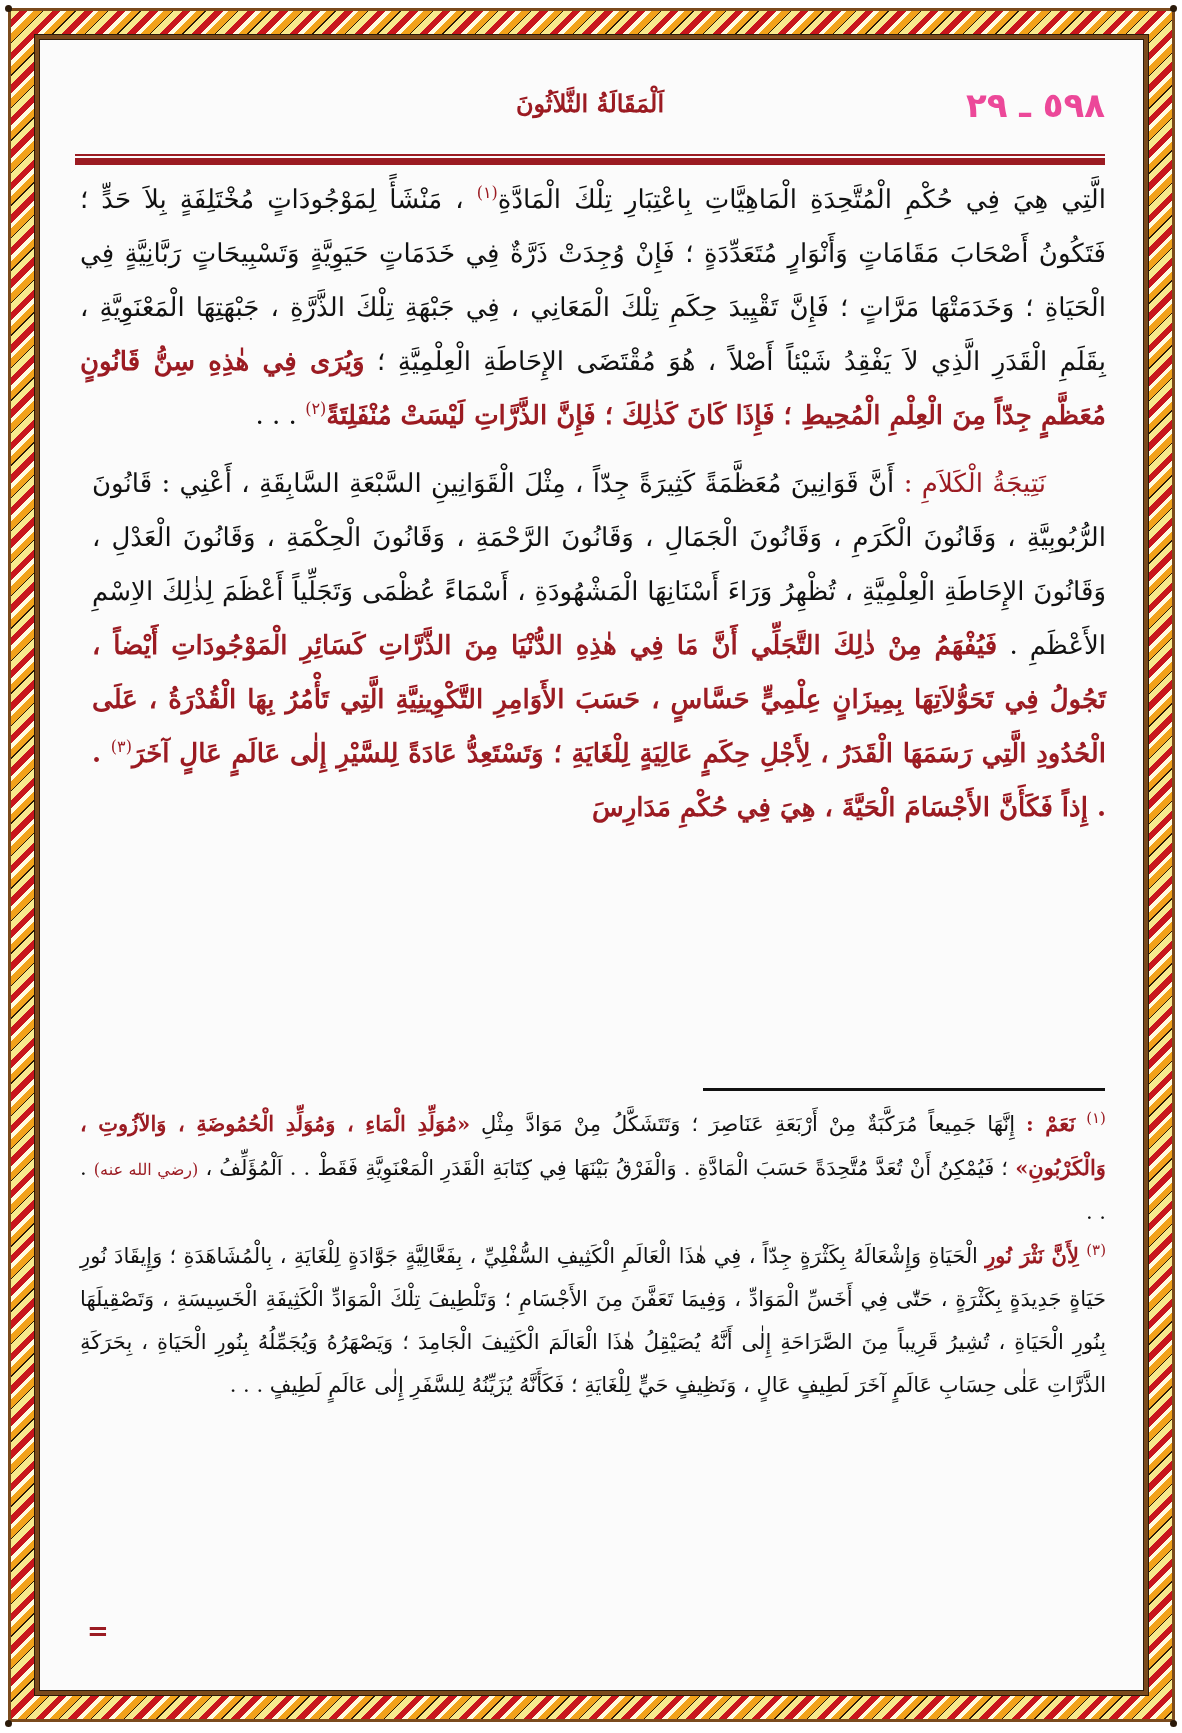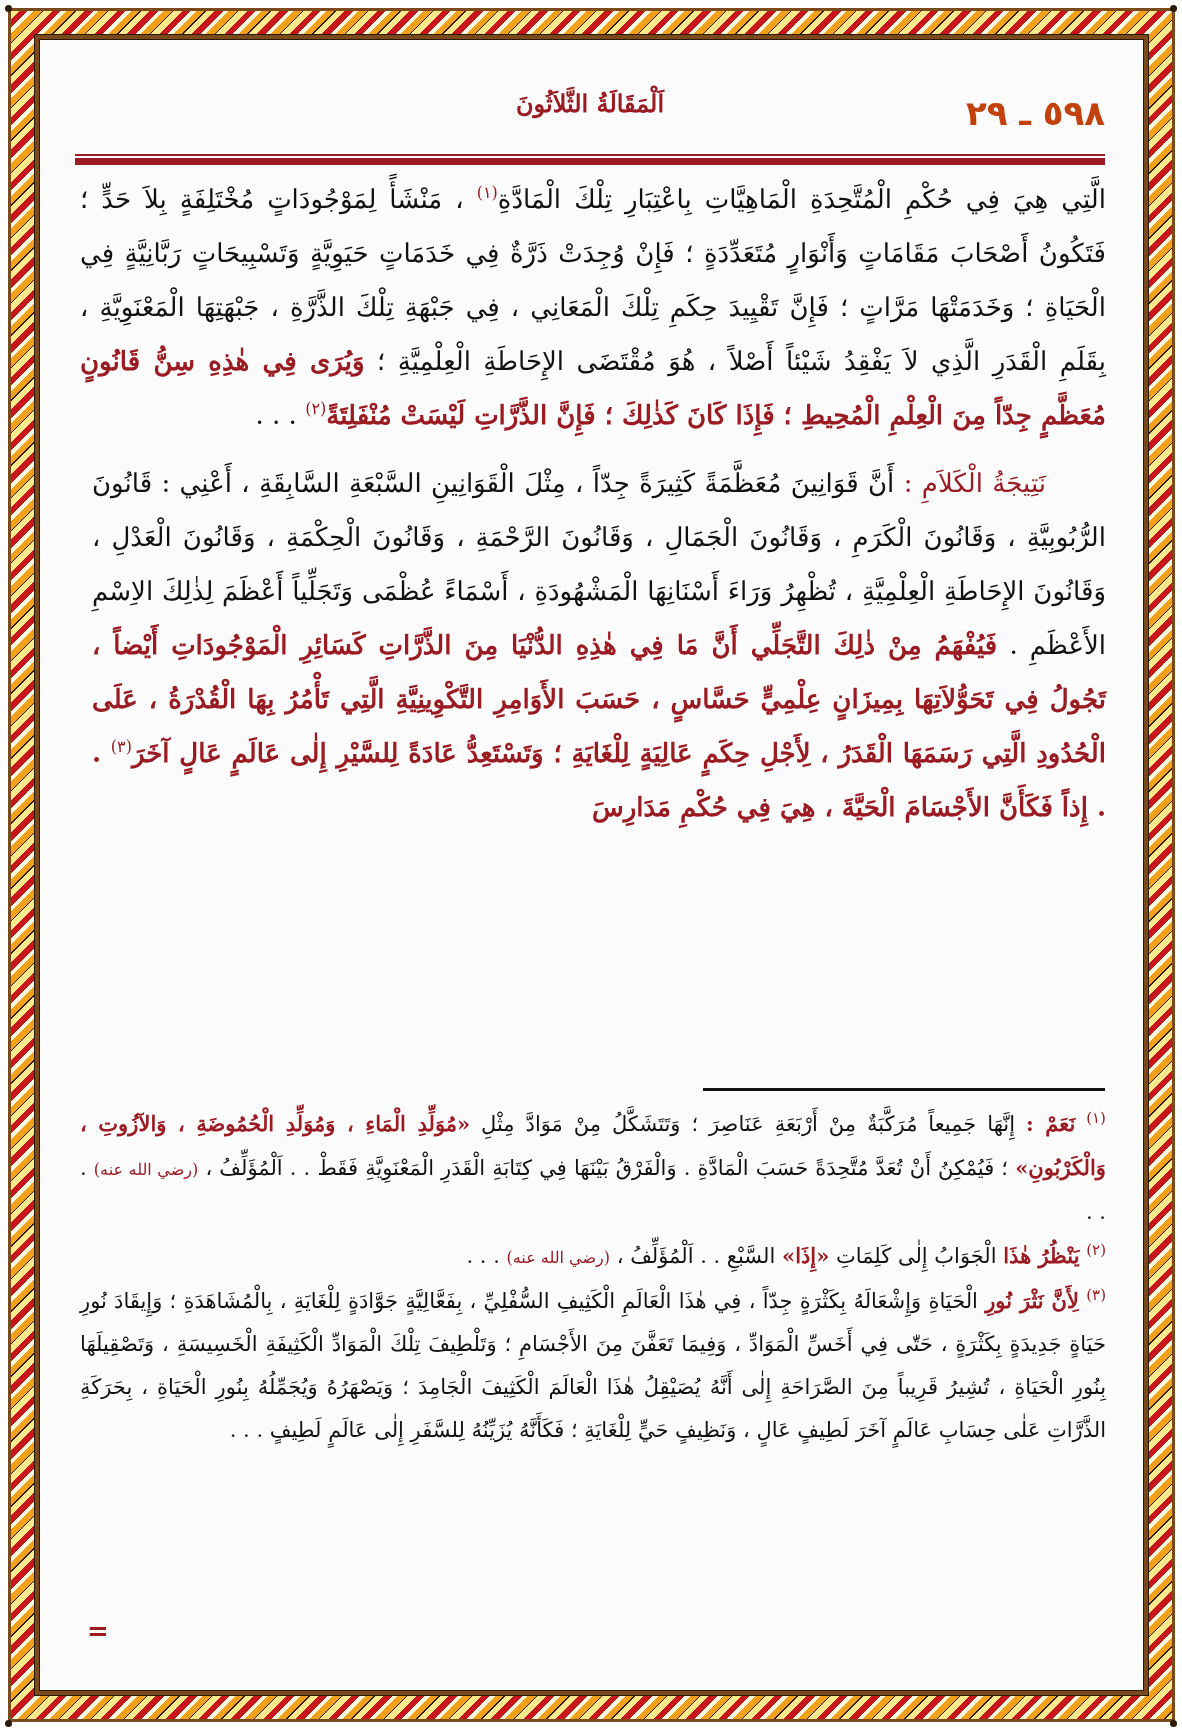--- a/index.html
+++ b/index.html
@@ -34,23 +34,23 @@
     position: absolute; width: 7px; height: 7px; border-radius: 50%; background: #2b1a0a;
   }
   .page {
     position: absolute; left: 60px; top: 60px; width: 1062px;
     direction: rtl;
   }
   .header {
     position: absolute; left: 15px; top: 25px; width: 1030px; height: 70px;
   }
   .page-num {
-    position: absolute; right: 0; top: 8px;
+    position: absolute; right: 0; top: 0;
     font-family: "DejaVu Sans", "Liberation Sans", sans-serif;
-    font-weight: bold; font-size: 34px; color: #c2410c; direction: rtl;
+    font-weight: bold; font-size: 34px; color: #ec4899; direction: rtl;
   }
   .chapter-title {
     position: absolute; left: 395px; top: 4px; width: 240px; text-align: center;
     font-weight: bold; font-size: 24px; color: #9b1b22; direction: rtl;
   }
   .rule-thin {
     position: absolute; left: 15px; top: 94px; width: 1030px; height: 2px; background: #9b1b22;
   }
   .rule-thick {
     position: absolute; left: 15px; top: 98px; width: 1030px; height: 7px; background: #9b1b22;
@@ -118,28 +118,20 @@
   <div class="footnotes">
     <p>
       <span class="fn-num">(١)</span>
       <span class="red">نَعَمْ :</span>
       <span>إِنَّهَا جَمِيعاً مُرَكَّبَةٌ مِنْ أَرْبَعَةِ عَنَاصِرَ ؛ وَتَتَشَكَّلُ مِنْ مَوَادَّ مِثْلِ</span>
       <span class="red">«مُوَلِّدِ الْمَاءِ ، وَمُوَلِّدِ الْحُمُوضَةِ ، وَالآزُوتِ ، وَالْكَرْبُونِ»</span>
       <span>؛ فَيُمْكِنُ أَنْ تُعَدَّ مُتَّحِدَةً حَسَبَ الْمَادَّةِ . وَالْفَرْقُ بَيْنَهَا فِي كِتَابَةِ الْقَدَرِ الْمَعْنَوِيَّةِ فَقَطْ . . اَلْمُؤَلِّفُ ،</span>
       <span class="honor">(رضي الله عنه)</span><span> . . .</span>
     </p>
     <p>
-      <span class="fn-num">(٢)</span>
-      <span class="red">يَنْظُرُ هٰذَا</span>
-      <span>الْجَوَابُ إِلٰى كَلِمَاتِ</span>
-      <span class="red">«إِذَا»</span>
-      <span>السَّبْعِ . . اَلْمُؤَلِّفُ ،</span>
-      <span class="honor">(رضي الله عنه)</span><span> . . .</span>
-    </p>
-    <p>
       <span class="fn-num">(٣)</span>
       <span class="red">لِأَنَّ نَثْرَ نُورِ</span>
       <span>الْحَيَاةِ وَإِشْعَالَهُ بِكَثْرَةٍ جِدّاً ، فِي هٰذَا الْعَالَمِ الْكَثِيفِ السُّفْلِيِّ ، بِفَعَّالِيَّةٍ جَوَّادَةٍ لِلْغَايَةِ ، بِالْمُشَاهَدَةِ ؛ وَإِيقَادَ نُورِ حَيَاةٍ جَدِيدَةٍ بِكَثْرَةٍ ، حَتّٰى فِي أَخَسِّ الْمَوَادِّ ، وَفِيمَا تَعَفَّنَ مِنَ الأَجْسَامِ ؛ وَتَلْطِيفَ تِلْكَ الْمَوَادِّ الْكَثِيفَةِ الْخَسِيسَةِ ، وَتَصْقِيلَهَا بِنُورِ الْحَيَاةِ ، تُشِيرُ قَرِيباً مِنَ الصَّرَاحَةِ إِلٰى أَنَّهُ يُصَيْقِلُ هٰذَا الْعَالَمَ الْكَثِيفَ الْجَامِدَ ؛ وَيَصْهَرُهُ وَيُجَمِّلُهُ بِنُورِ الْحَيَاةِ ، بِحَرَكَةِ الذَّرَّاتِ عَلٰى حِسَابِ عَالَمٍ آخَرَ لَطِيفٍ عَالٍ ، وَنَظِيفٍ حَيٍّ لِلْغَايَةِ ؛ فَكَأَنَّهُ يُزَيِّنُهُ لِلسَّفَرِ إِلٰى عَالَمٍ لَطِيفٍ</span><span> . . .</span>
     </p>
   </div>
 
   <div class="cont-mark">=</div>
 </div>
 
 </body></html>

